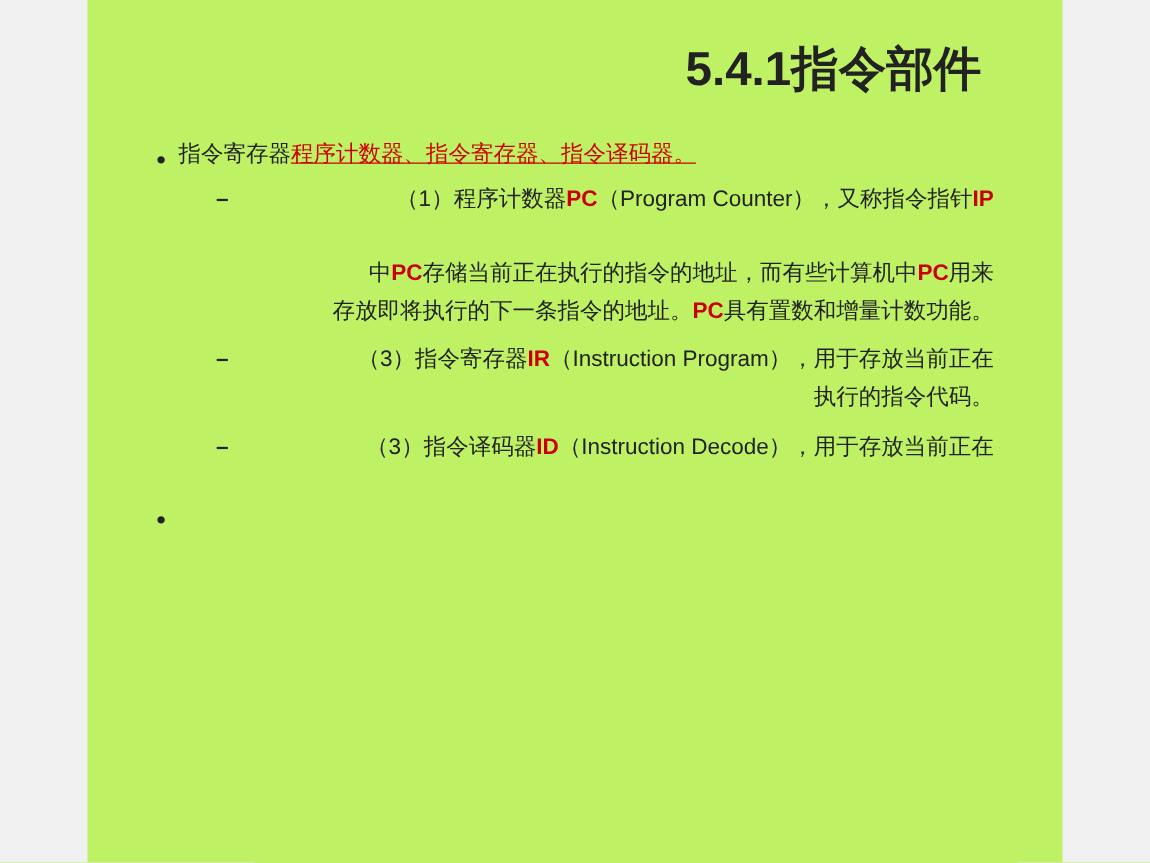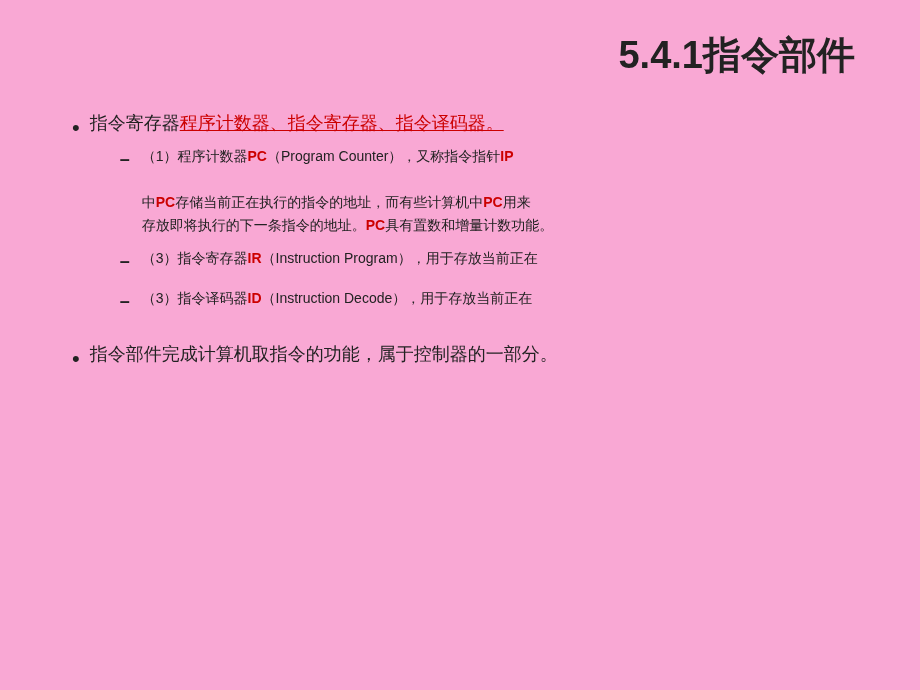--- a/index.html
+++ b/index.html
@@ -12,25 +12,25 @@
       width: 920px;
       height: 690px;
       background: #f0f0f0;
       display: flex;
       align-items: center;
       justify-content: center;
       font-family: "Microsoft YaHei", "SimHei", "STHeiti", Arial, sans-serif;
     }
 
     .slide {
-      width: 920px;
+      width: 780px;
       height: 690px;
-      background: #f9a8d4;
+      background: #bef264;
       position: relative;
-      padding: 30px 55px 30px 72px;
+      padding: 30px 55px 30px 55px;
       overflow: hidden;
     }
 
     .slide-title {
       text-align: right;
       font-size: 38px;
       font-weight: bold;
       color: #222222;
       margin-bottom: 28px;
       padding-right: 10px;
@@ -85,22 +85,23 @@
       font-size: 18px;
       margin-right: 12px;
       flex-shrink: 0;
       margin-top: 0px;
       font-weight: bold;
       color: #222;
     }
 
     .sub-text {
       flex: 1;
-      font-size: 14px;
+      font-size: 18px;
       line-height: 1.65;
+      text-align: right;
     }
   </style>
 </head>
 <body>
 
 <div class="slide">
 
   <div class="slide-title">5.4.1指令部件</div>
 
   <div class="content">
@@ -120,33 +121,33 @@
               <br>
               <span>中</span><span class="bold-red">PC</span><span>存储当前正在执行的指令的地址，而有些计算机中</span><span class="bold-red">PC</span><span>用来</span><br>
               <span>存放即将执行的下一条指令的地址。</span><span class="bold-red">PC</span><span>具有置数和增量计数功能。</span>
             </div>
           </div>
 
           <div class="sub-item">
             <span class="sub-dash">–</span>
             <div class="sub-text">
               <span>（3）指令寄存器</span><span class="bold-red">IR</span><span>（Instruction Program），用于存放当前正在</span><br>
+              <span>执行的指令代码。</span>
             </div>
           </div>
 
           <div class="sub-item">
             <span class="sub-dash">–</span>
             <div class="sub-text">
               <span>（3）指令译码器</span><span class="bold-red">ID</span><span>（Instruction Decode），用于存放当前正在</span><br>
             </div>
           </div>
 
         </div>
       </div>
     </div>
 
     <div class="bullet-item">
       <span class="bullet-dot">•</span>
-      <div class="bullet-text">指令部件完成计算机取指令的功能，属于控制器的一部分。</div>
     </div>
 
   </div>
 </div>
 
 </body></html>

